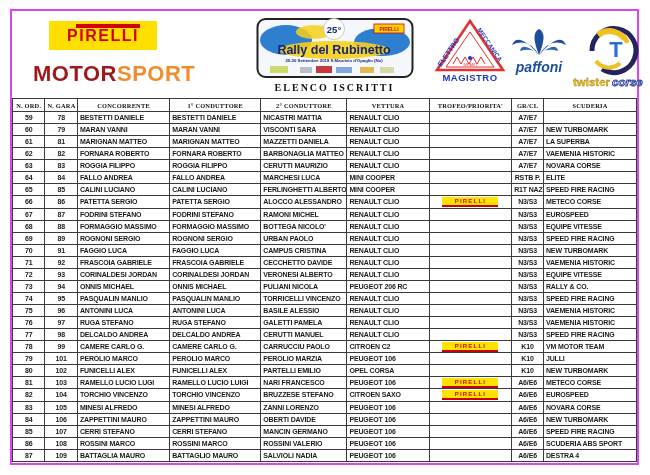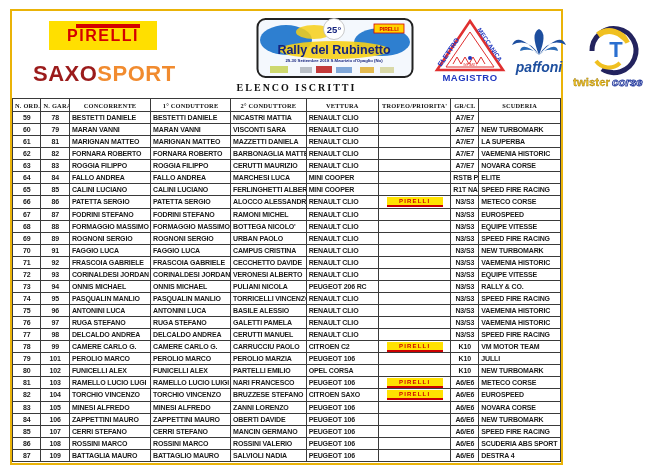--- a/index.html
+++ b/index.html
@@ -1,22 +1,22 @@
 <!DOCTYPE html>
 <html><head>
 <meta charset="utf-8">
 <style>
   html,body { margin:0; padding:0; }
   body {
     width:650px; height:475px; background:#ffffff; position:relative;
     font-family:"Liberation Sans", sans-serif; overflow:hidden;
   }
   .page {
-    position:absolute; left:10px; top:9px; width:553px; height:456px;
-    border:2px solid #eab308; box-sizing:border-box; background:#fff;
+    position:absolute; left:10px; top:9px; width:629px; height:456px;
+    border:2px solid #d946ef; box-sizing:border-box; background:#fff;
   }
   
   .header { position:relative; height:87px; }
   .pirelli-box {
     position:absolute; left:37px; top:10px; width:108px; height:29px;
     background:#ffdf00; display:flex; align-items:center; justify-content:center;
   }
   .pirelli-word {
     color:#d40000; font-weight:bold; font-size:16px; letter-spacing:1.5px;
     position:relative; line-height:1;
@@ -68,21 +68,21 @@
 <body>
 
 <div class="page">
   <div class="header">
 
     <div class="pirelli-box">
       <span class="pirelli-word">PIRELLI</span>
     </div>
 
     <div class="beamtech">
-      <span class="beam">SAXO</span><span class="tech">SPORT</span>
+      <span class="beam">MOTOR</span><span class="tech">SPORT</span>
     </div>
 
     <svg class="plate" viewBox="0 0 158 64">
       <rect x="1.5" y="3" width="155" height="58" rx="8" fill="#f4f8fd" stroke="#222" stroke-width="2"></rect>
       <ellipse cx="30" cy="24" rx="26" ry="15" fill="#2e7fd0"></ellipse>
       <ellipse cx="126" cy="26" rx="28" ry="14" fill="#2e7fd0"></ellipse>
       <ellipse cx="78" cy="34" rx="55" ry="9" fill="#f6cf17" opacity="0.9"></ellipse>
       <ellipse cx="58" cy="16" rx="18" ry="7" fill="#f6cf17" opacity="0.85"></ellipse>
       <rect x="118" y="8" width="30" height="9" fill="#ffd400" stroke="#d40000" stroke-width="0.8"></rect>
       <text x="133" y="14.5" text-anchor="middle" font-size="5" font-weight="bold" fill="#d40000">PIRELLI</text>

